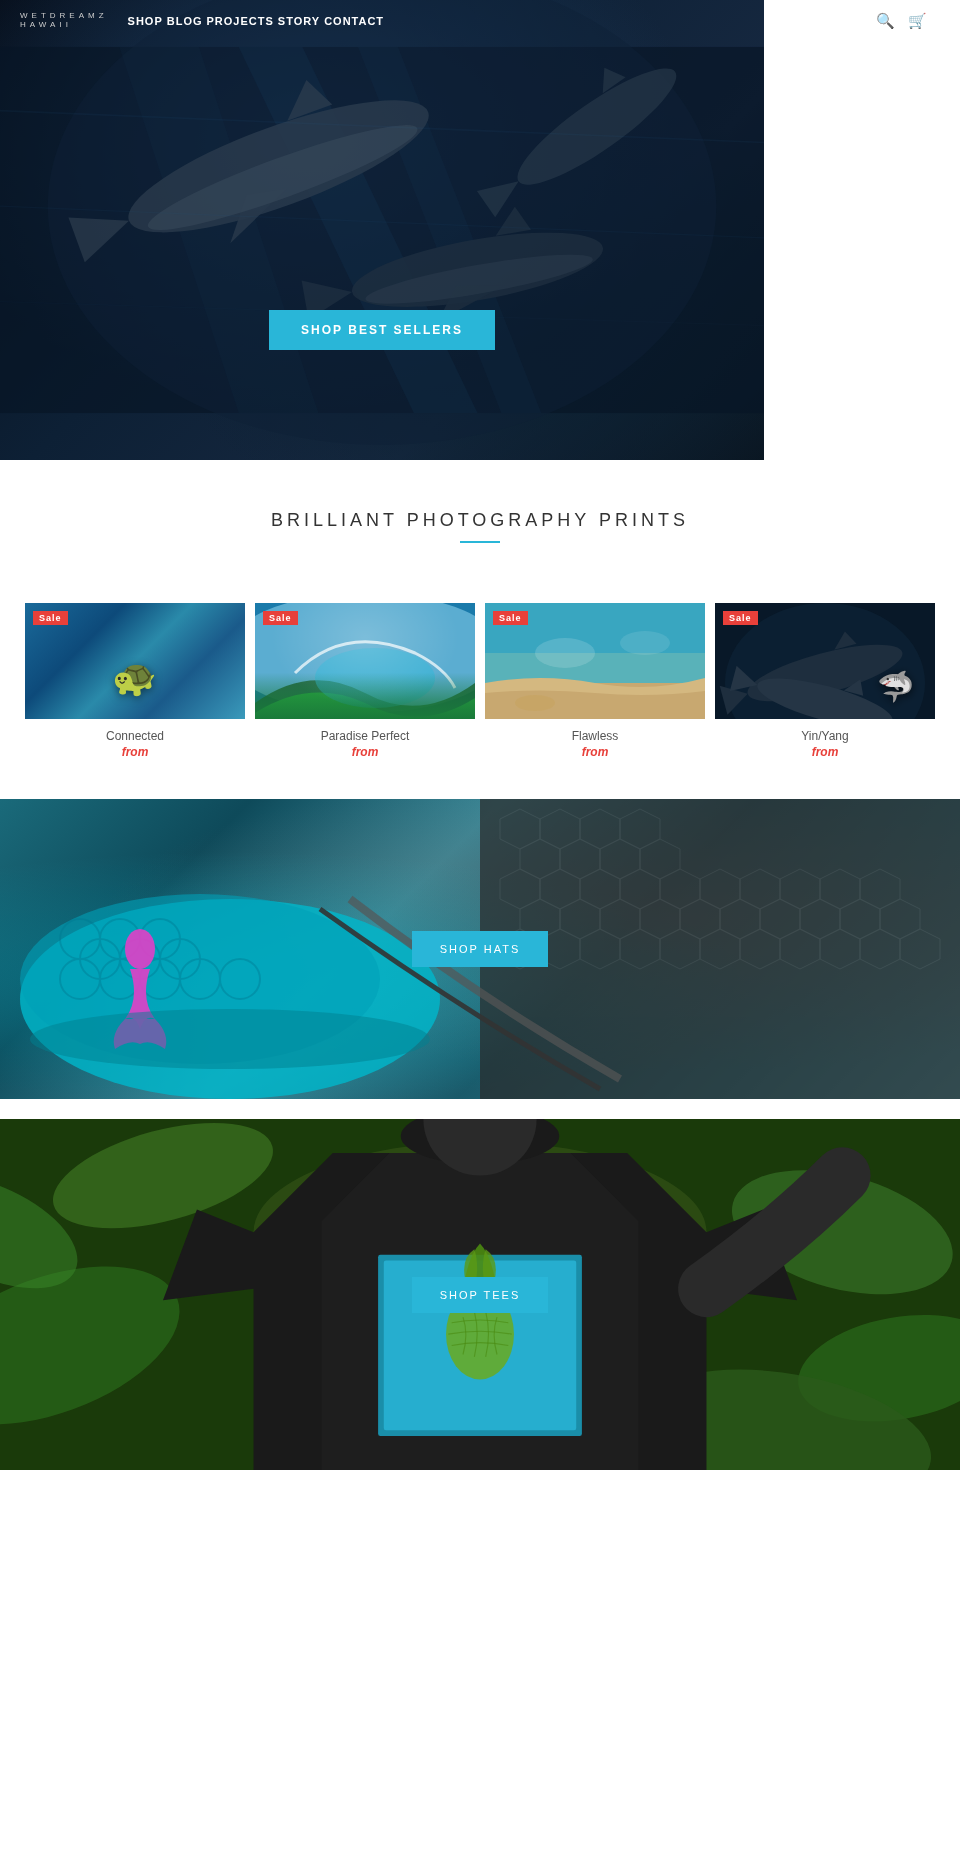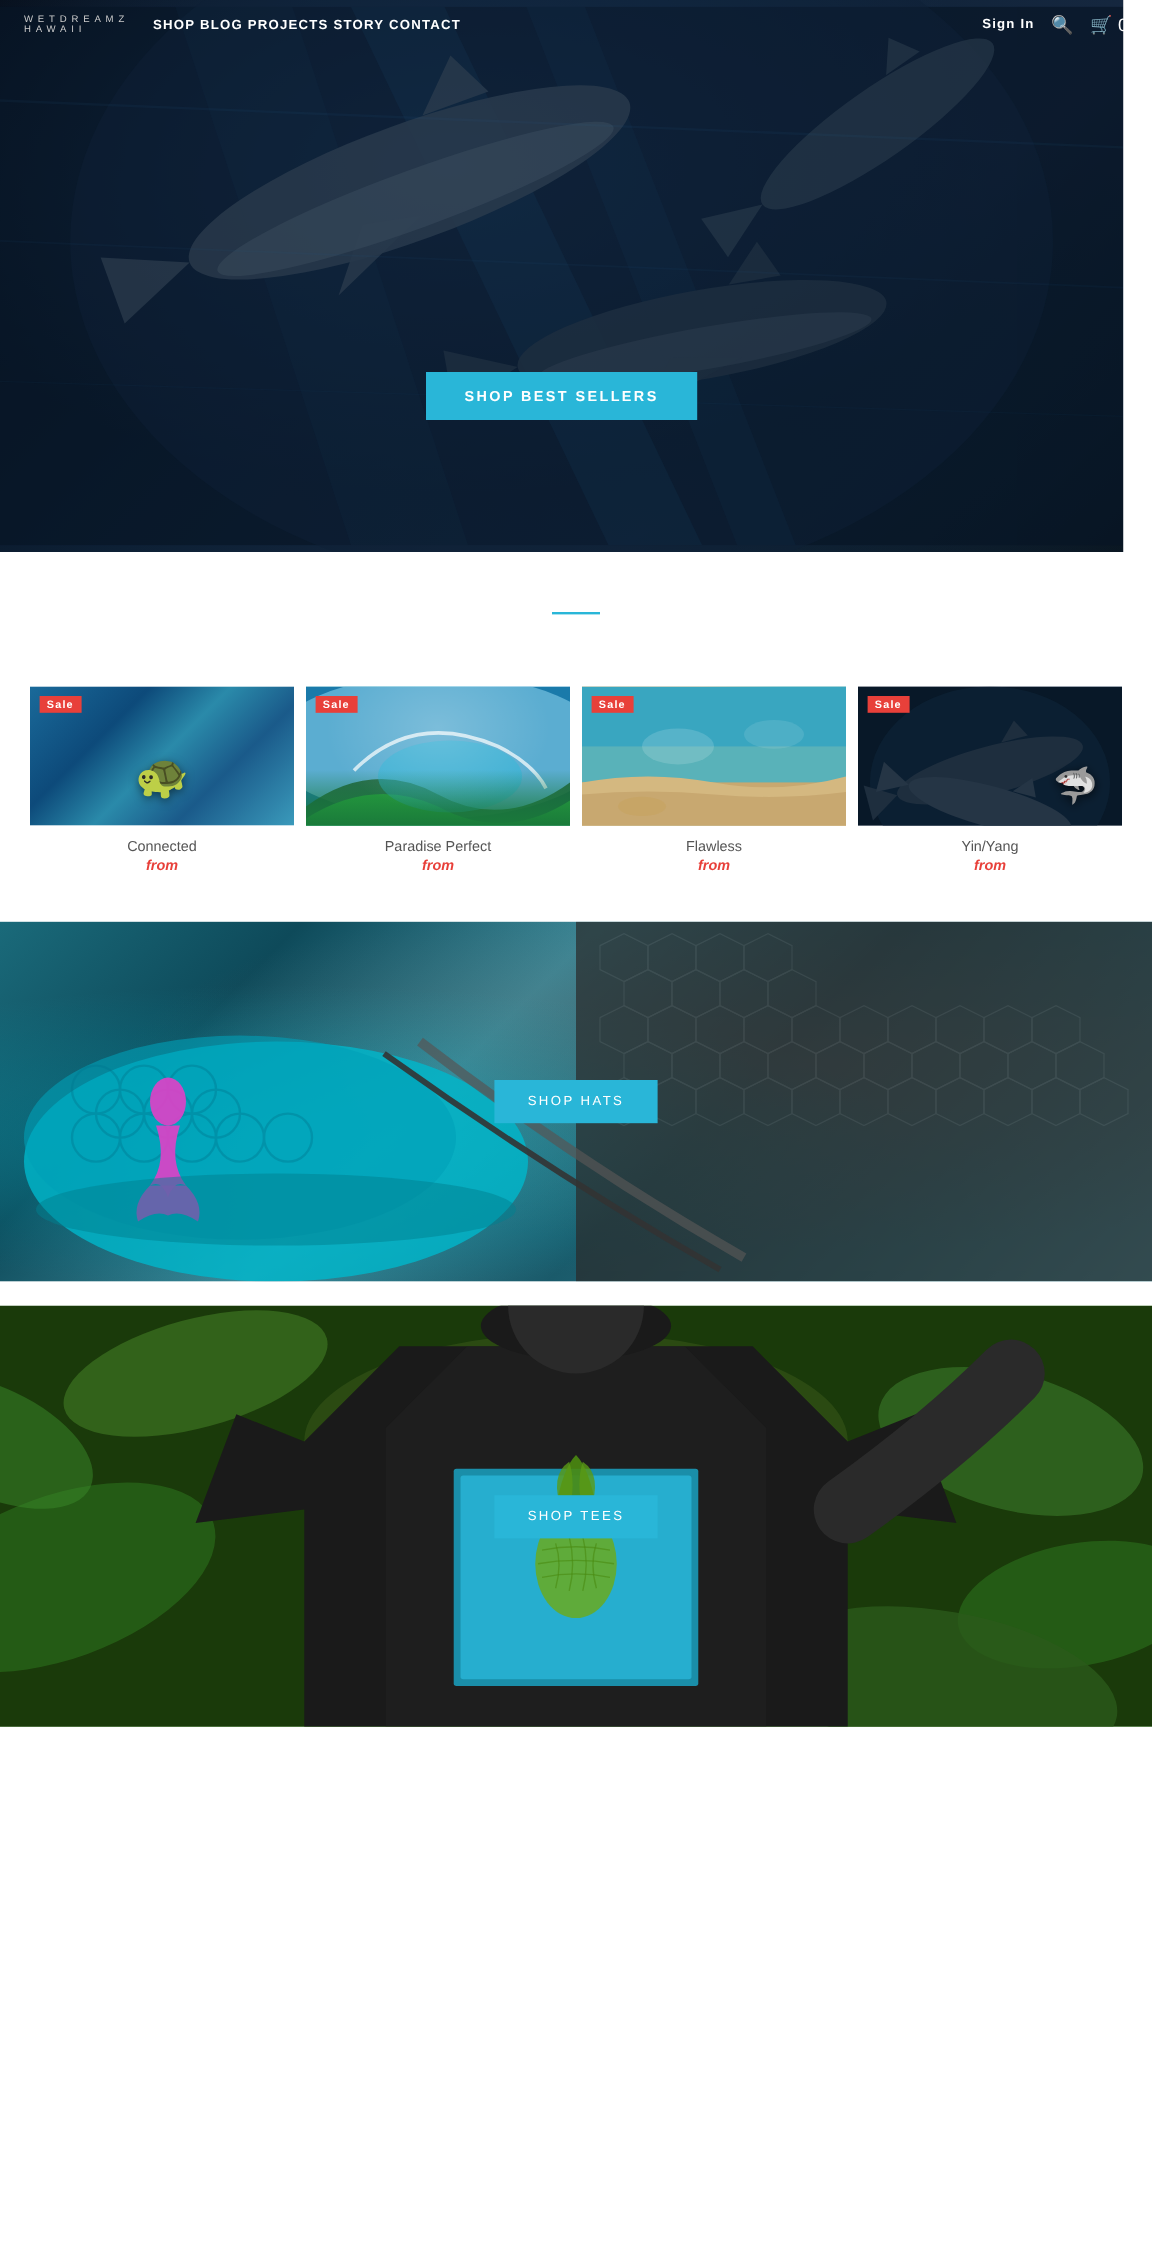--- a/index.html
+++ b/index.html
@@ -49,21 +49,21 @@
       text-decoration: none;
       font-size: 11px;
       letter-spacing: 1px;
       font-weight: 600;
     }
     .nav-icon { color: #fff; font-size: 15px; cursor: pointer; }
 
     
     .hero {
       position: relative;
-      width: 936px;
+      width: 764px;
       height: 460px;
       background: linear-gradient(180deg, #0a1628 0%, #0d2240 30%, #1a3a5c 60%, #0a1628 100%);
       overflow: hidden;
       display: flex;
       align-items: center;
       justify-content: center;
     }
     .hero-bg {
       position: absolute;
       inset: 0;
@@ -339,20 +339,21 @@
       <line x1="0" y1="80" x2="960" y2="120" stroke="rgba(40,100,150,0.1)" stroke-width="2"></line>
       <line x1="0" y1="200" x2="960" y2="240" stroke="rgba(40,100,150,0.08)" stroke-width="1.5"></line>
       <line x1="0" y1="320" x2="960" y2="350" stroke="rgba(40,100,150,0.06)" stroke-width="1"></line>
     </svg>
 
     <button class="hero-btn">SHOP BEST SELLERS</button>
   </section>
 </div>
 
 <section class="section-photography">
+  <h2 class="section-title">BRILLIANT PHOTOGRAPHY PRINTS</h2>
   <div class="section-divider"></div>
 </section>
 
 <div class="product-grid">
 
   <div class="product-card">
     <div class="product-img-wrap">
       <div class="product-img img-turtle"></div>
       <span class="sale-badge">Sale</span>
     </div>

